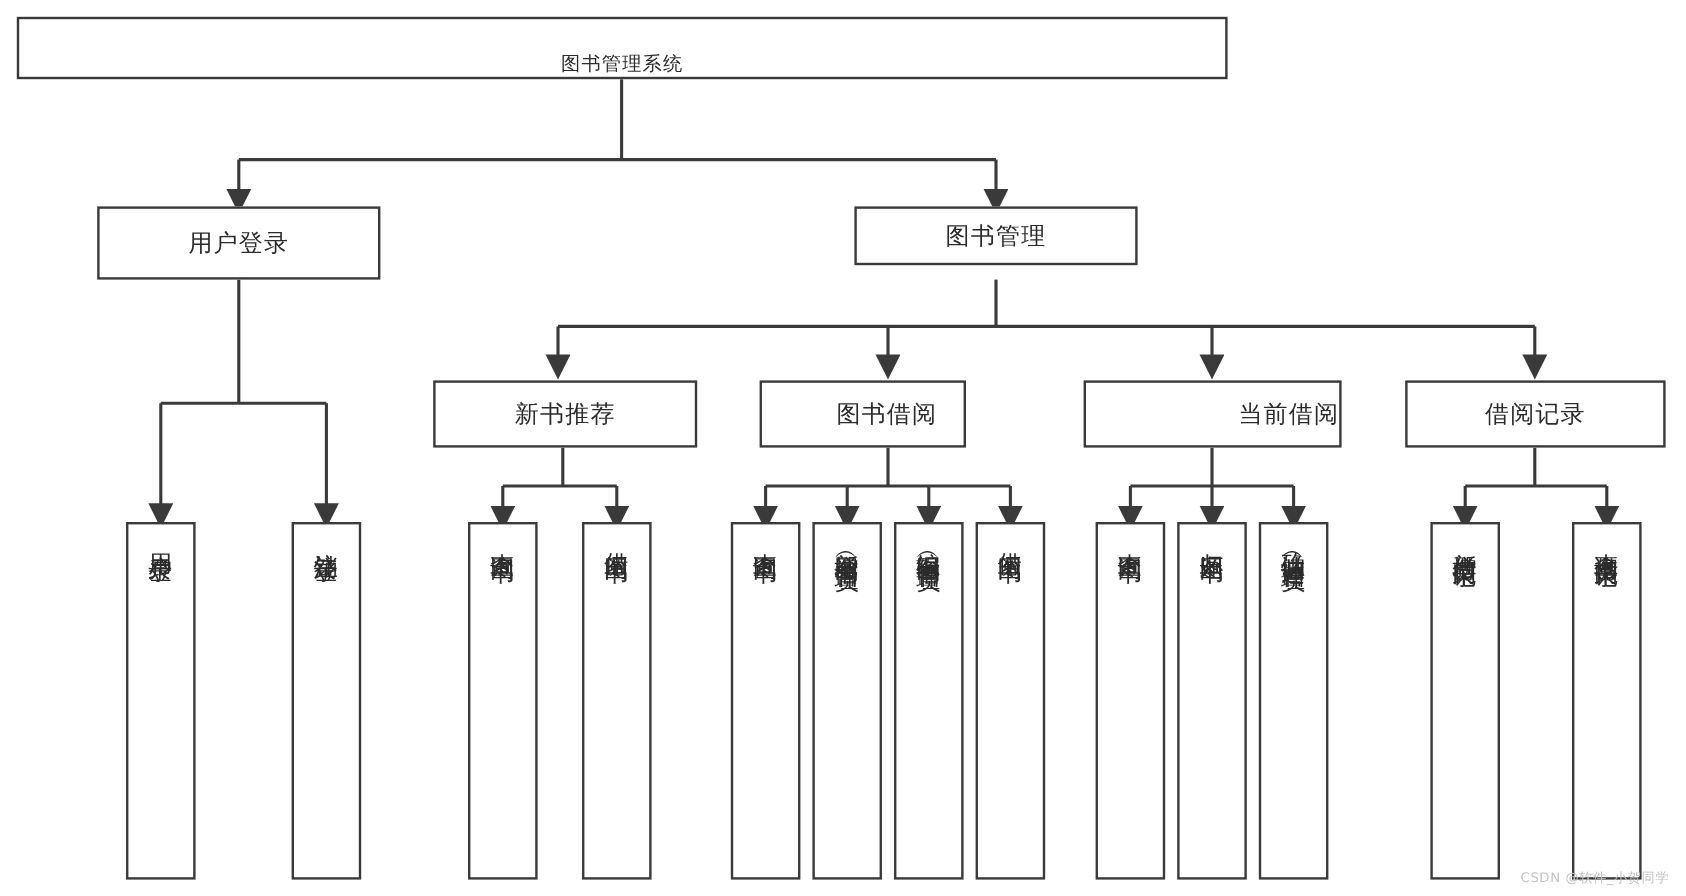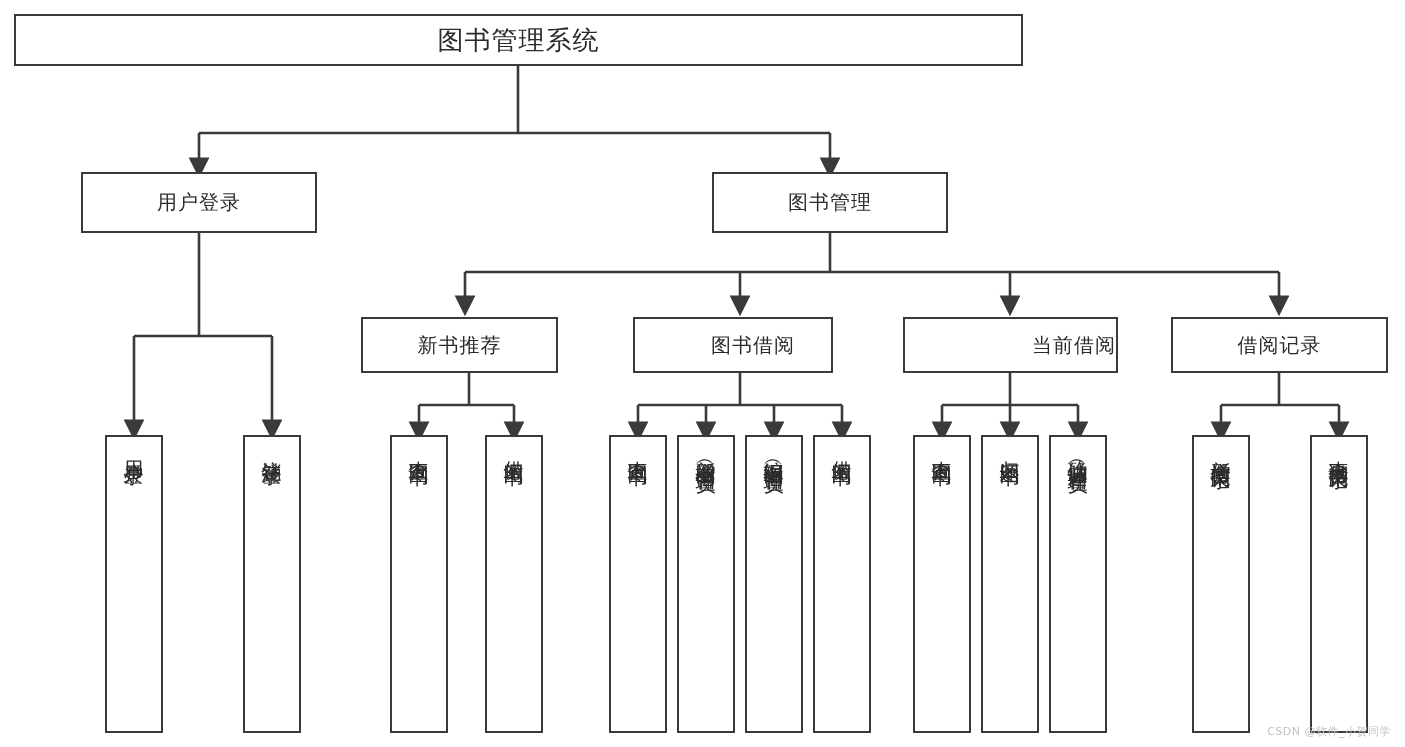--- a/index.html
+++ b/index.html
@@ -28,22 +28,23 @@
     position: absolute;
     box-sizing: border-box;
     border: 2px solid #3a3a3a;
     background: #ffffff;
     display: flex;
     align-items: center;
     justify-content: center;
     color: #2b2b2b;
   }
   .node.root {
-    font-size: 26px;
+    font-size: 16px;
     letter-spacing: 1px;
+    align-items: flex-end;
   }
   .node.level2 {
     font-size: 20px;
     letter-spacing: 1px;
   }
   .node.leaf {
     font-size: 20px;
     letter-spacing: 2px;
     padding: 8px 0;
     align-items: flex-start;
@@ -124,29 +125,29 @@
   </svg>
 
   <div class="node root" style="left:14px; top:14px; width:1009px; height:52px;">
     <span>图书管理系统</span>
   </div>
 
   <div class="node level2" style="left:81px; top:172px; width:236px; height:61px;">
     <span>用户登录</span>
   </div>
 
-  <div class="node level2" style="left:712px; top:172px; width:236px; height:61px;">
+  <div class="node level2" style="left:712px; top:172px; width:236px; height:49px;">
     <span>图书管理</span>
   </div>
 
-  <div class="node level2" style="left:361px; top:317px; width:197px; height:56px;">
+  <div class="node level2" style="left:361px; top:317px; width:220px; height:56px;">
     <span>新书推荐</span>
   </div>
 
-  <div class="node level2" style="left:633px; top:317px; width:200px; height:56px;padding-left:40px;">
+  <div class="node level2" style="left:633px; top:317px; width:172px; height:56px;padding-left:40px;">
     <span>图书借阅</span>
   </div>
 
   <div class="node level2" style="left:903px; top:317px; width:215px; height:56px;justify-content:flex-end;">
     <span>当前借阅</span>
   </div>
 
   <div class="node level2" style="left:1171px; top:317px; width:217px; height:56px;">
     <span>借阅记录</span>
   </div>

